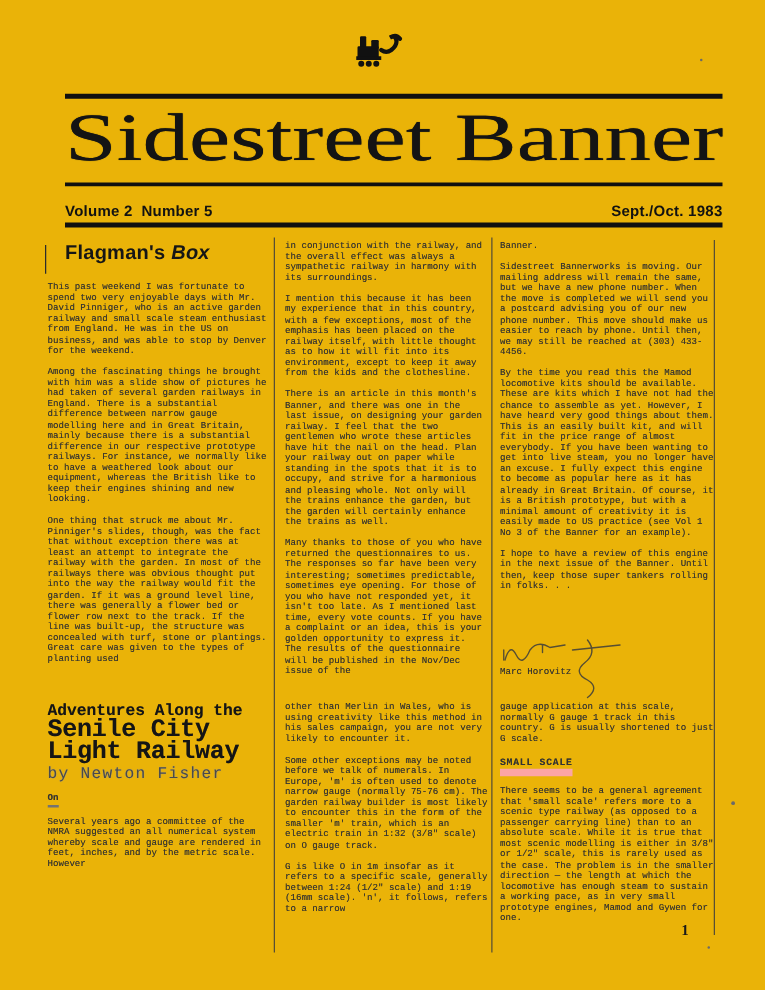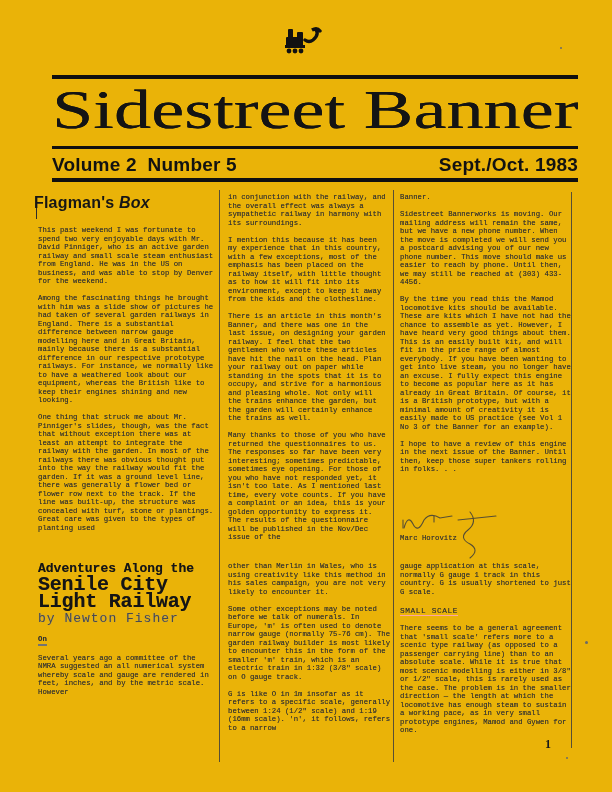--- a/index.html
+++ b/index.html
@@ -17,21 +17,21 @@
   .masthead{
     position:absolute;left:52px;top:79px;width:526px;height:64px;
     font-family:"Liberation Serif","DejaVu Serif",serif;
     font-size:54px;line-height:62px;white-space:nowrap;
     color:#141414;text-shadow:0 0 .5px #141414;
   }
   .fitw{display:inline-block;transform-origin:left center;}
   .volrow{
     position:absolute;left:52px;top:150px;width:526px;height:26px;
     display:flex;justify-content:space-between;align-items:flex-end;
-    font-size:19px;font-weight:700;letter-spacing:.2px;color:#121212;
+    font-size:12px;font-weight:700;letter-spacing:.2px;color:#121212;
   }
   .volrow .vol{white-space:pre;}
   
   .vdiv{position:absolute;width:1px;background:#3d3d3d;opacity:.85;}
   .v1{left:219px;top:190px;height:572px;}
   .v2{left:393px;top:190px;height:572px;}
   .v3{left:571px;top:192px;height:556px;}
   .htick{position:absolute;left:36px;top:196px;width:1px;height:23px;background:#2c2c2c;}
   
   .col{
@@ -44,38 +44,38 @@
   .col p{margin:0 0 8.5px 0;}
   .col p:last-child{margin-bottom:0;}
   .colA{left:38px;top:226px;width:178px;height:320px;}
   .colB{left:228px;top:193px;width:162px;height:352px;}
   .colC{left:400px;top:193px;width:172px;height:308px;}
   .advA{left:38px;top:562px;width:178px;height:190px;}
   .botB{left:228px;top:562px;width:163px;height:194px;}
   .botC{left:400px;top:562px;width:173px;height:194px;}
   
   .flaghead{
-    position:absolute;left:34px;top:194px;width:176px;
+    position:absolute;left:52px;top:194px;width:176px;
     font-size:16px;font-weight:600;letter-spacing:.2px;color:#161616;
   }
   .flaghead .accent{font-style:italic;}
   .advhead{text-align:left;color:#151515;margin-bottom:7px;}
   .advhead .l1{font-size:13px;font-weight:600;line-height:14px;display:block;}
   .advhead .l2{font-size:20px;font-weight:700;line-height:17px;display:block;letter-spacing:-.2px;}
   .advhead .byline{
     font-size:13px;font-weight:400;line-height:18px;display:block;
     color:#4a4a4a;letter-spacing:1px;text-shadow:0 0 1px #9a9a9a;
   }
   .subhead{
     display:inline-block;border-bottom:2px solid #737373;
     margin-bottom:8px;font-weight:700;
   }
   .smallscale{
-    display:inline-block;border-bottom:1px solid #fca5a5;
-    margin:2px 0 8px 0;font-weight:400;letter-spacing:.6px;font-size:7.8px;
+    display:inline-block;border-bottom:6px solid #fca5a5;
+    margin:2px 0 8px 0;font-weight:700;letter-spacing:.6px;font-size:7.8px;
   }
   
   .sigblock{position:absolute;left:400px;top:508px;width:172px;height:54px;}
   .sigblock svg{position:absolute;left:0;top:0;}
   .signame{
     position:absolute;left:0;top:26px;
     font-family:"Liberation Mono","DejaVu Sans Mono",monospace;
     font-size:7.3px;color:#333;text-shadow:0 0 .5px rgba(40,40,40,.55);
     filter:blur(.22px);
   }

